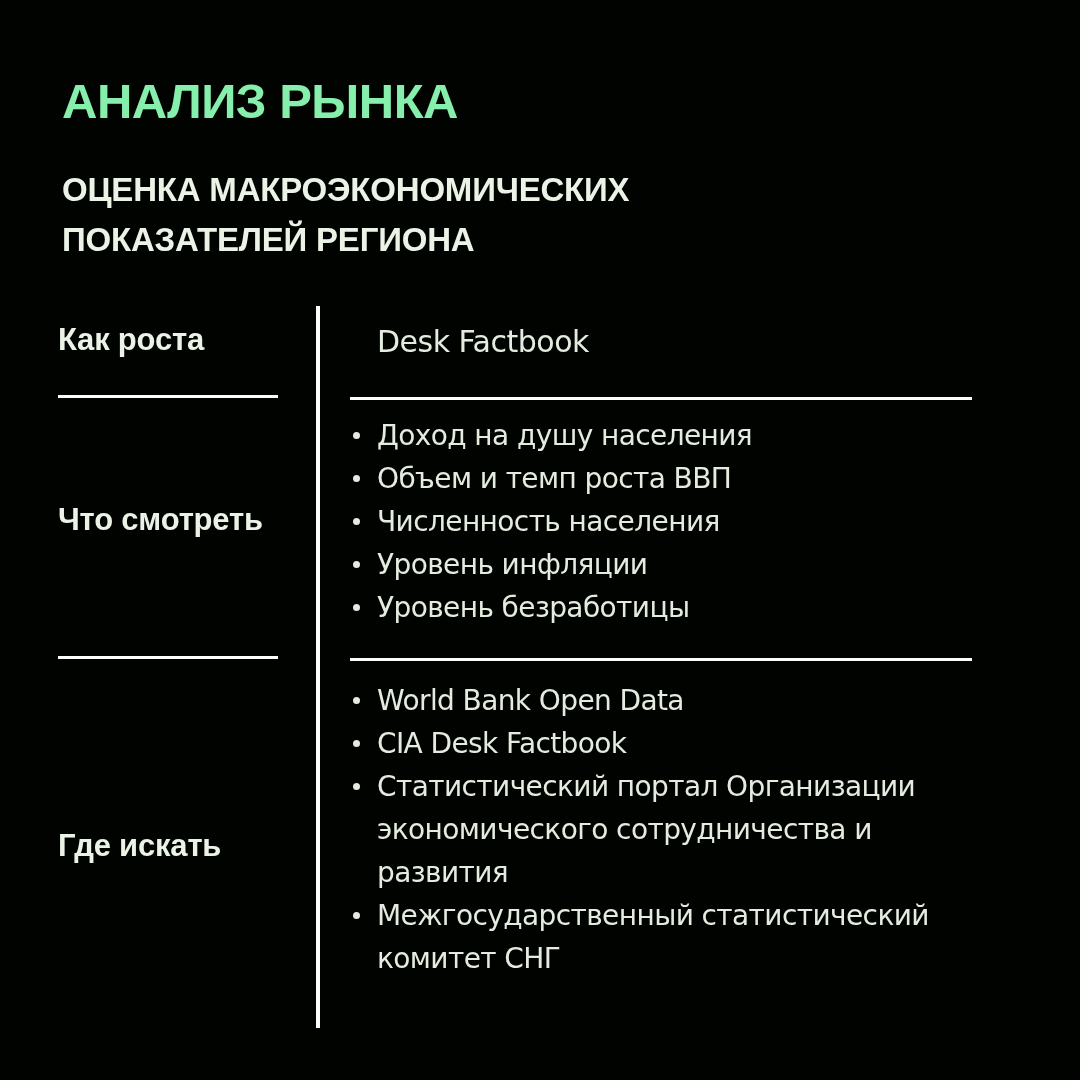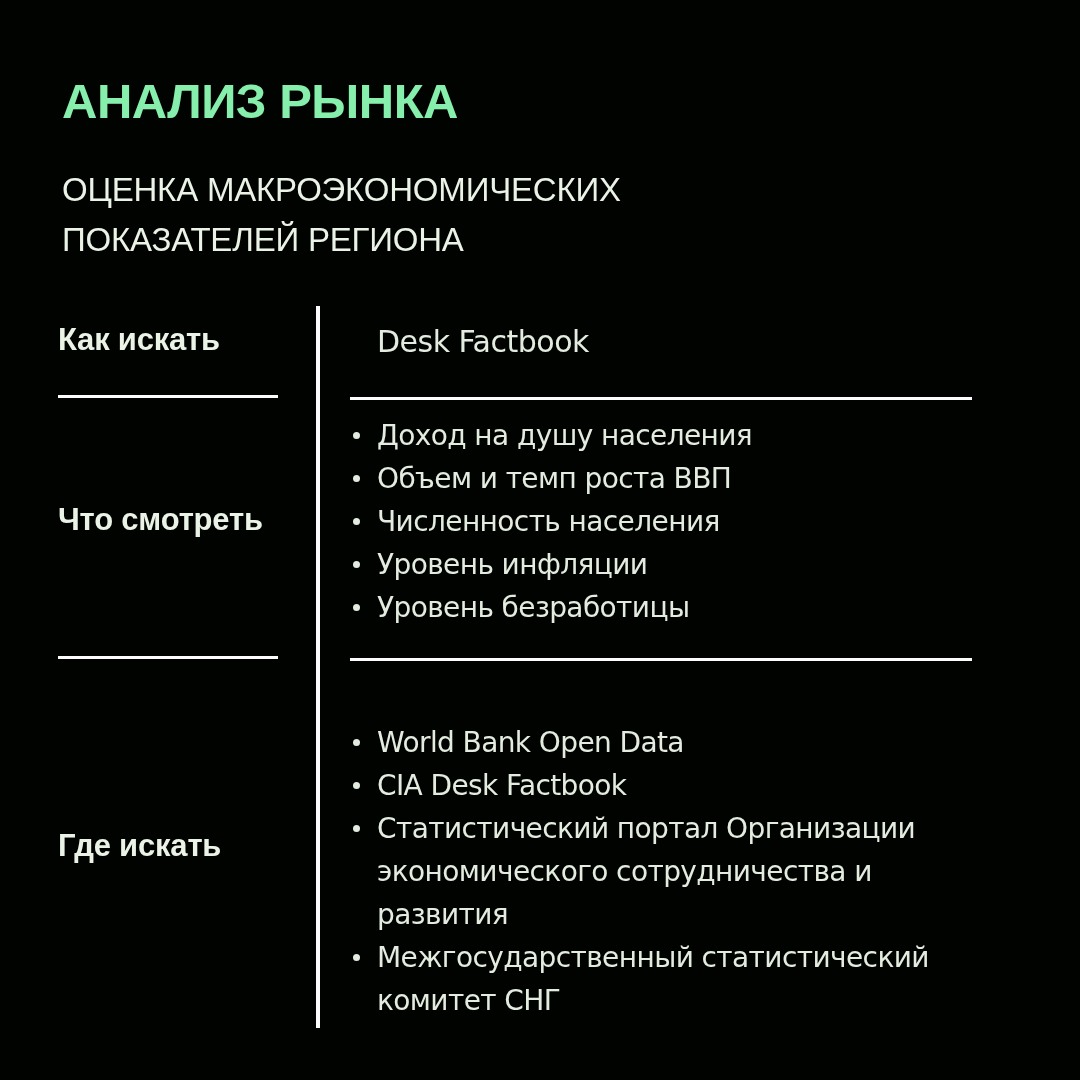--- a/index.html
+++ b/index.html
@@ -24,21 +24,21 @@
     letter-spacing: -0.5px;
     color: #86efac;
     line-height: 1.05;
     white-space: nowrap;
   }
   .page-subtitle {
     position: absolute;
     left: 62px;
     top: 165px;
     font-size: 33px;
-    font-weight: 400;
+    font-weight: 700;
     letter-spacing: -0.2px;
     color: #eaf3e6;
     line-height: 50px;
     white-space: pre-line;
   }
   .vline {
     position: absolute;
     left: 316px;
     top: 306px;
     width: 4px;
@@ -86,21 +86,21 @@
     padding: 0;
     list-style: none;
     font-family: "DejaVu Sans", sans-serif;
     font-size: 28px;
     font-weight: 400;
     letter-spacing: -0.6px;
     color: #e3ecdf;
     line-height: 43px;
   }
   ul.bullet-list.metrics { top: 414px; width: 680px; }
-  ul.bullet-list.sources { top: 679px; width: 680px; margin-top: 42px; }
+  ul.bullet-list.sources { top: 679px; width: 680px; }
   ul.bullet-list li {
     position: relative;
     padding-left: 27px;
     white-space: pre-line;
   }
   ul.bullet-list li::before {
     content: "";
     position: absolute;
     left: 3px;
     top: 18px;
@@ -120,21 +120,21 @@
   <div class="page-subtitle">ОЦЕНКА МАКРОЭКОНОМИЧЕСКИХ
 ПОКАЗАТЕЛЕЙ РЕГИОНА</div>
 
   <div class="vline"></div>
 
   <div class="hline left-seg r1l"></div>
   <div class="hline right-seg r1r"></div>
   <div class="hline left-seg r2l"></div>
   <div class="hline right-seg r2r"></div>
 
-  <div class="row-label how">Как искать</div>
+  <div class="row-label how">Как роста</div>
 
   <div class="method-value">Desk Factbook</div>
 
   <div class="row-label what">Что смотреть</div>
 
   <ul class="bullet-list metrics">
       <li>Доход на душу населения</li>
       <li>Объем и темп роста ВВП</li>
       <li>Численность населения</li>
       <li>Уровень инфляции</li>

